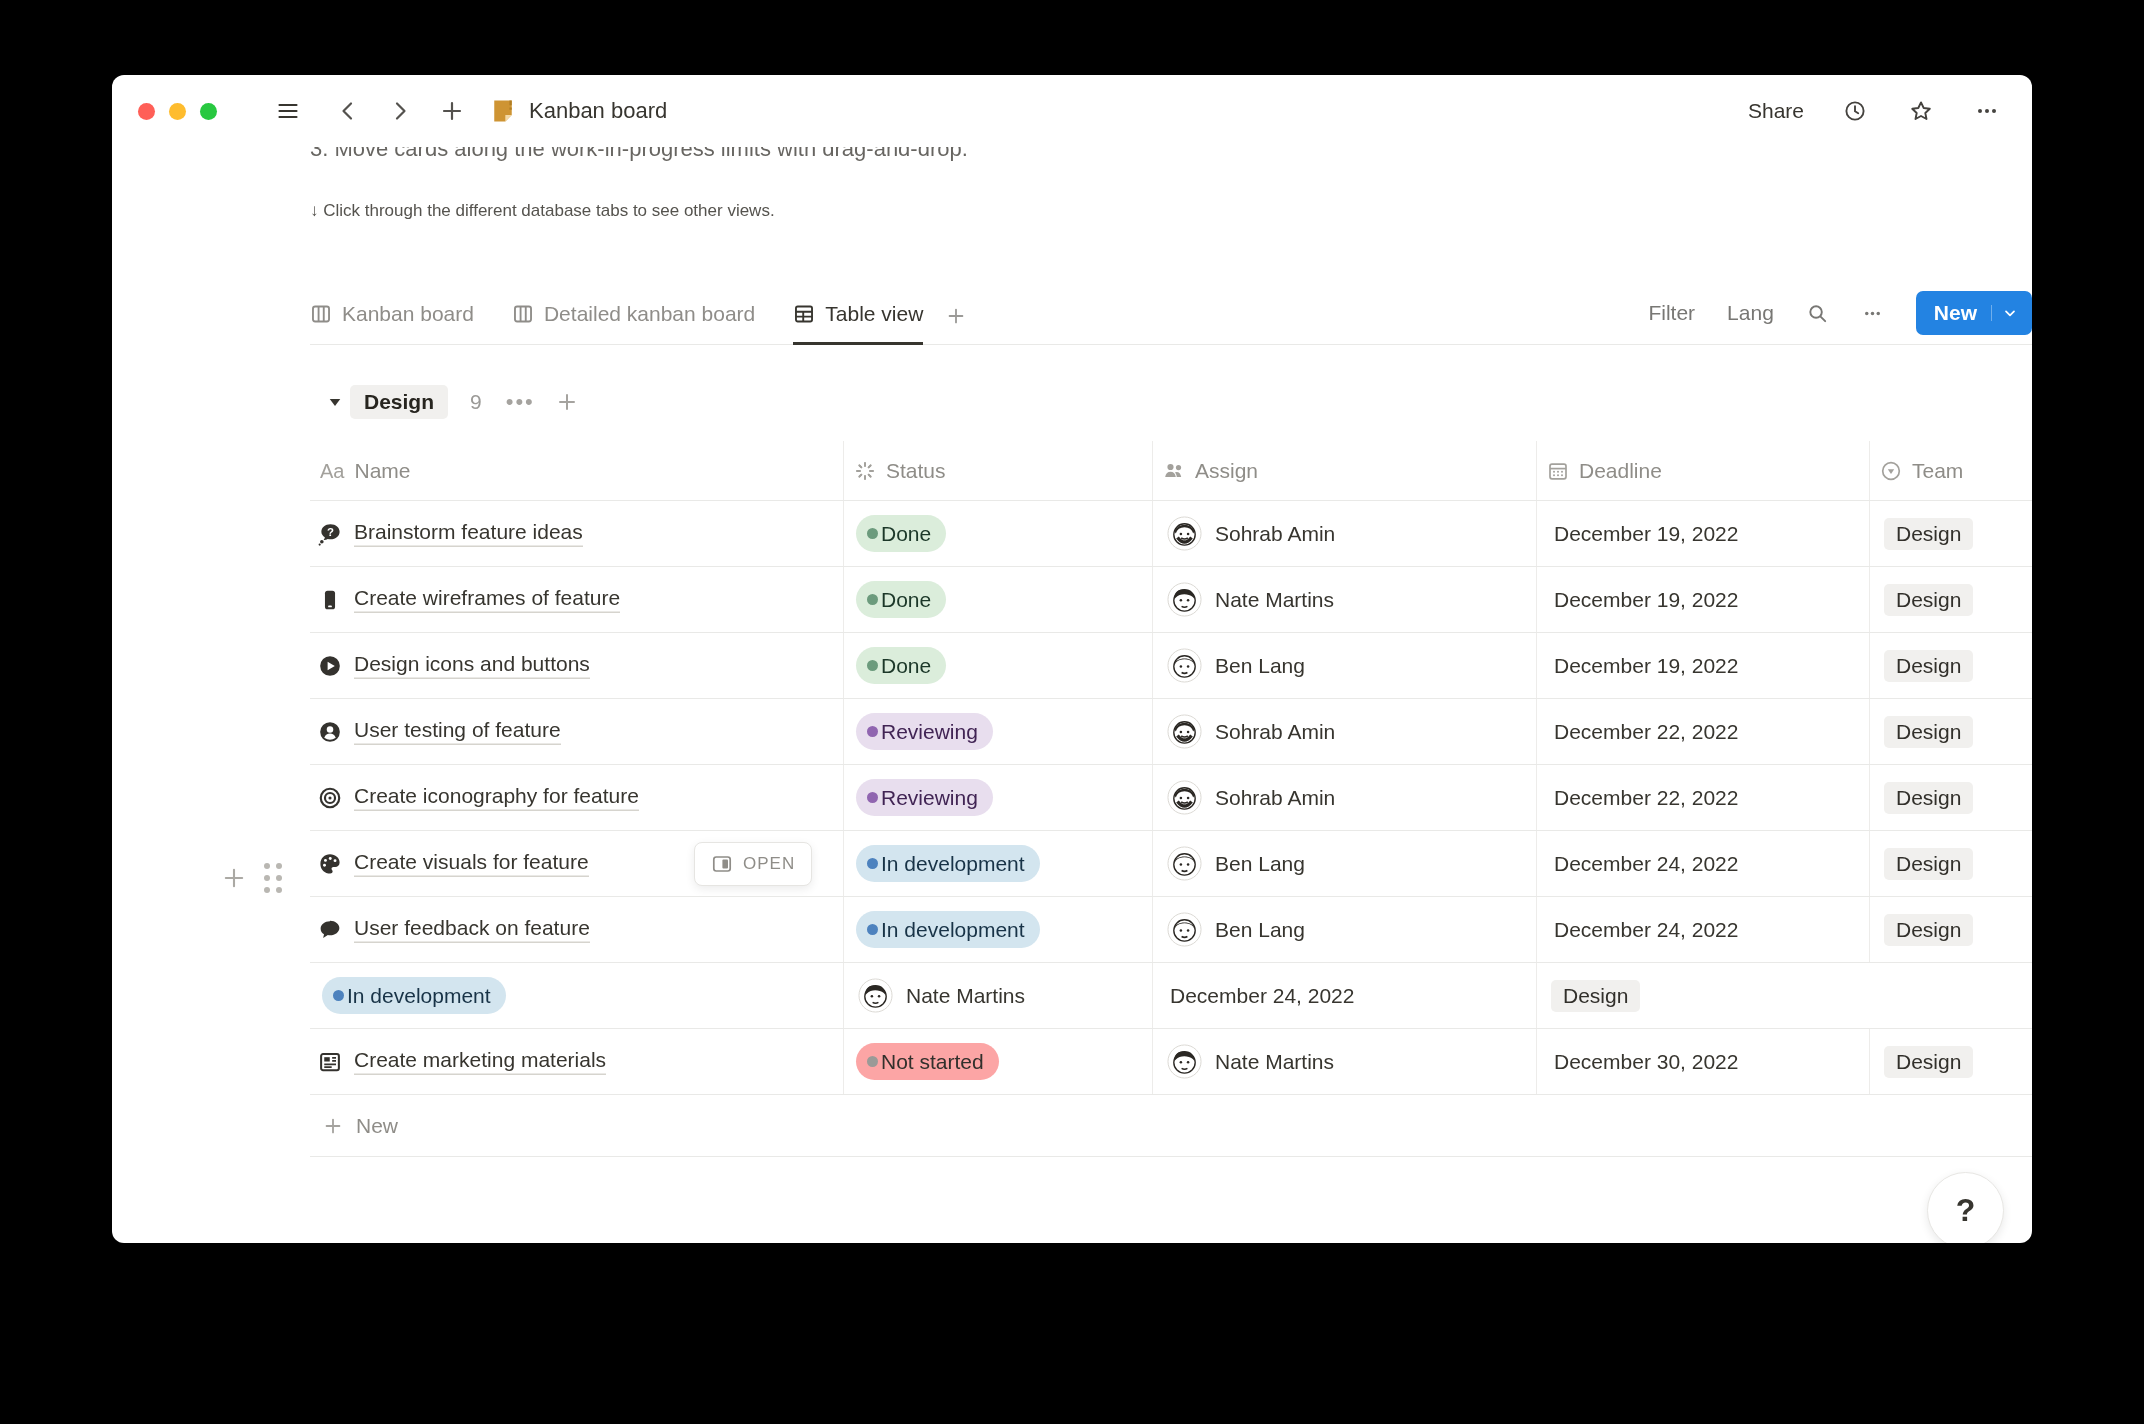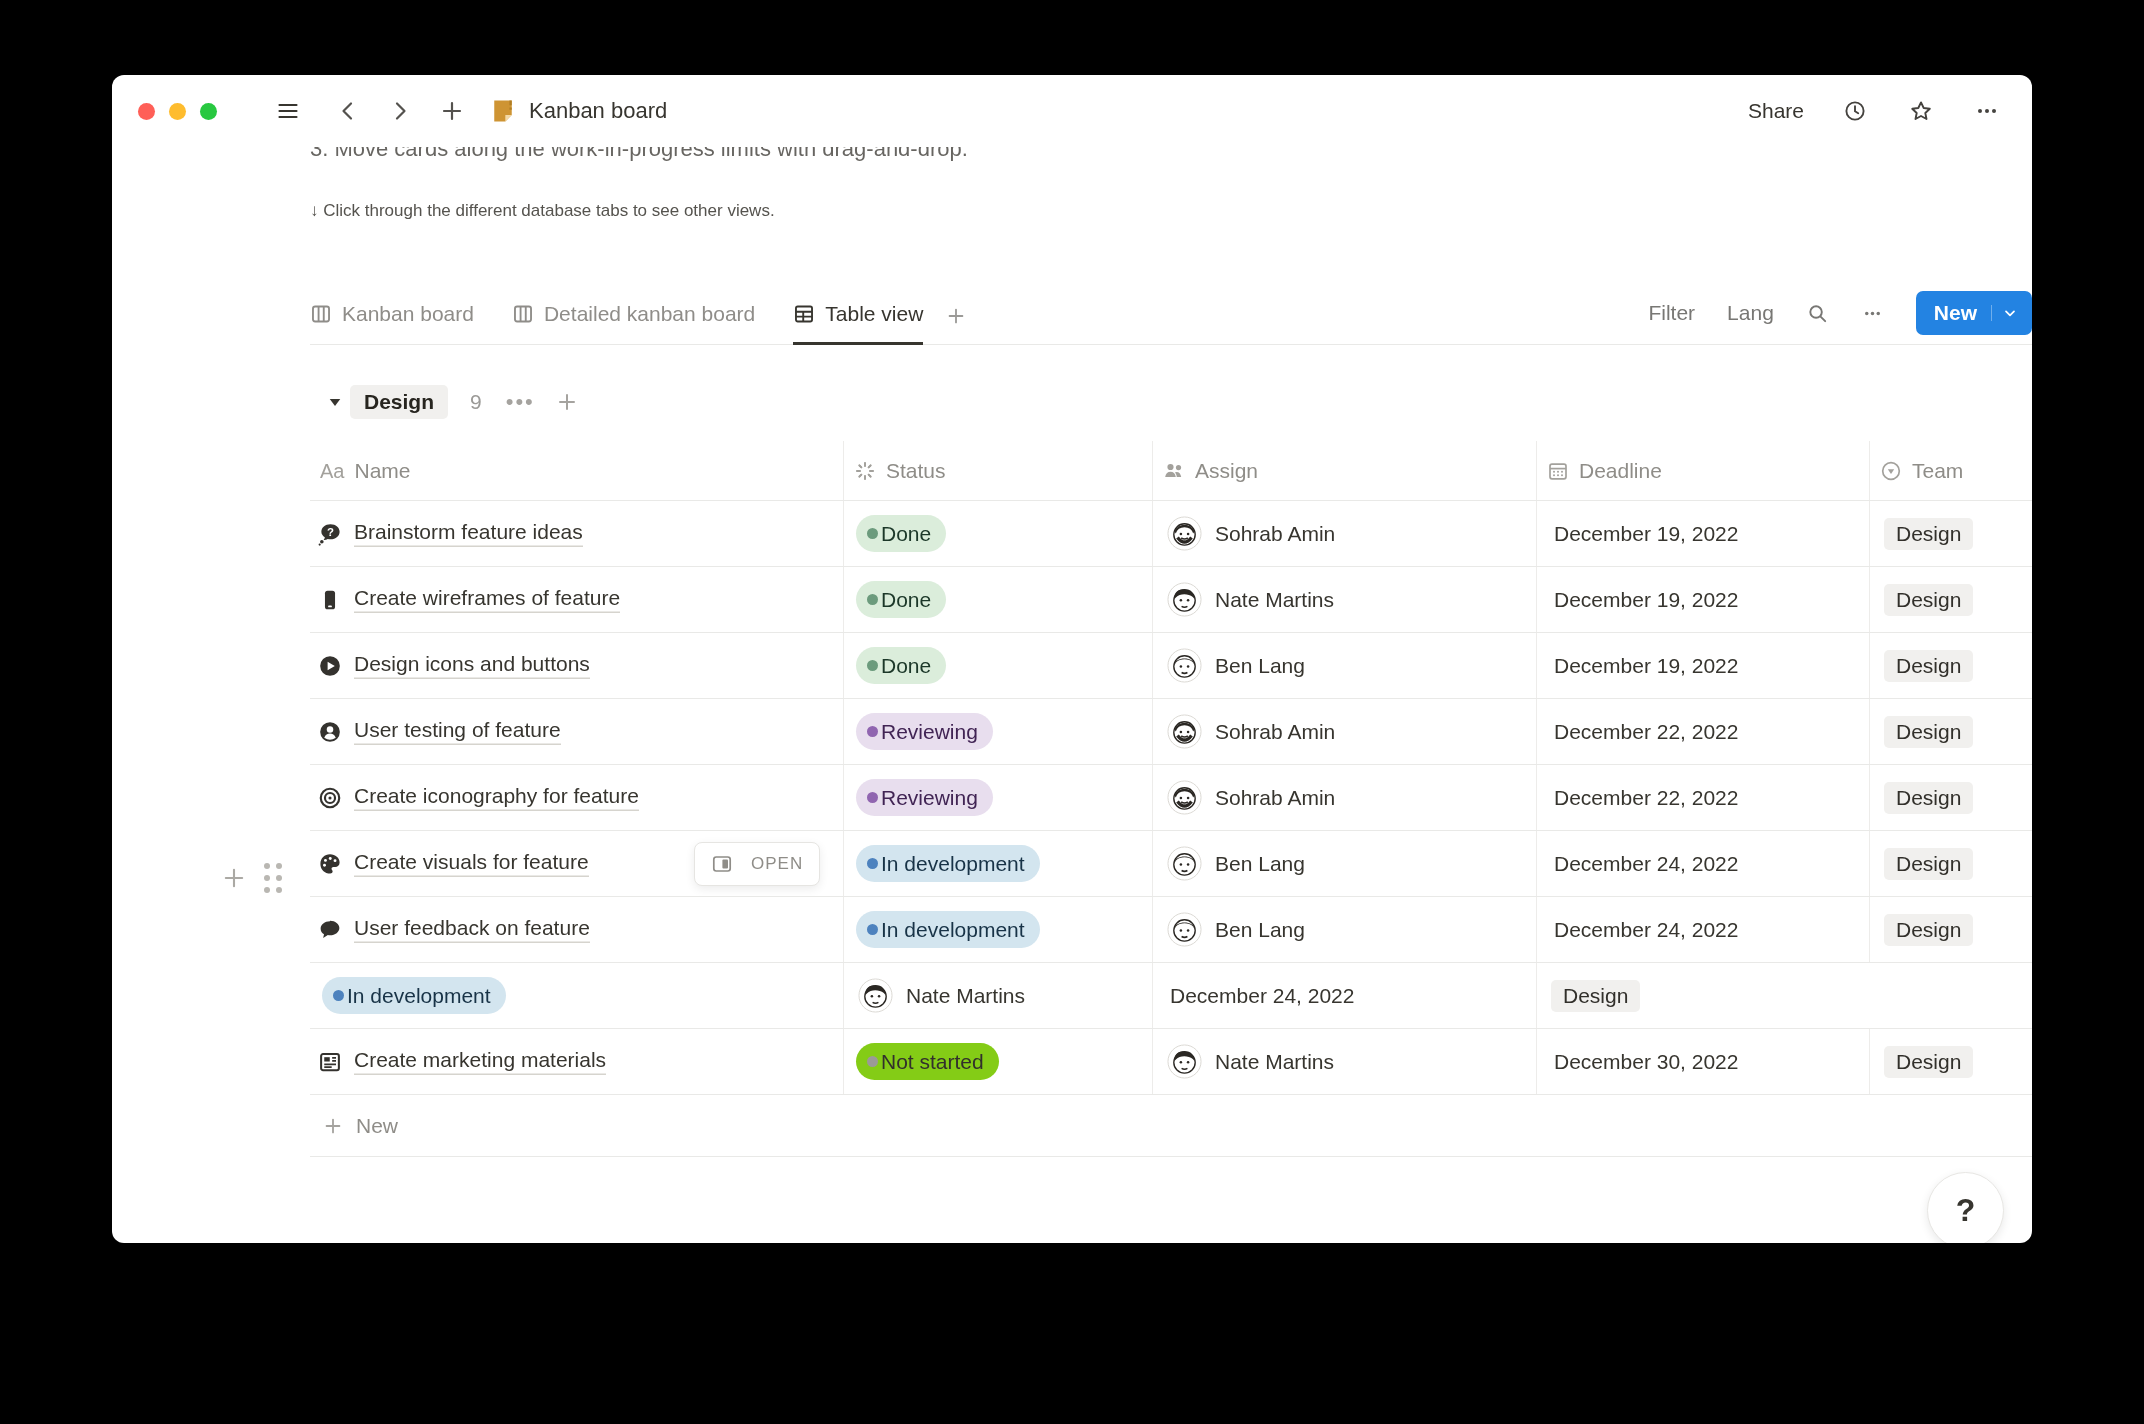--- a/index.html
+++ b/index.html
@@ -89,21 +89,21 @@
 
   .new-row { height:62px; border-bottom:1px solid #E9E9E7; display:flex; align-items:center; gap:12px; padding-left:12px; color:#8F8D88; font-size:21px; cursor:pointer; }
   .new-row svg { width:22px; height:22px; color:#A5A39F; }
 
   
   .open-btn { position:absolute; left:384px; top:50%; transform:translateY(-50%);
     background:#fff; border:1px solid #E6E5E2; border-radius:8px; box-shadow:0 3px 10px rgba(0,0,0,.08);
     display:flex; align-items:center; gap:10px; padding:10px 16px; cursor:pointer; z-index:5; }
   .open-btn .icon { display:flex; color:#8F8D88; }
   .open-btn .icon svg { width:22px; height:22px; }
-  .open-btn .lbl { font-size:17px; letter-spacing:1px; color:#8F8D88; font-weight:500;margin-left:8px; }
+  .open-btn .lbl { font-size:17px; letter-spacing:1px; color:#8F8D88; font-weight:500; }
 
   .hover-controls { position:absolute; left:108px; top:788px; display:flex; align-items:center; gap:16px; color:#ABA9A4; }
   .hc-plus { display:flex; cursor:pointer; }
   .hc-plus svg { width:28px; height:28px; }
   .hc-grip { display:grid; grid-template-columns:6px 6px; gap:6px; cursor:grab; }
   .hc-grip i { width:6px; height:6px; border-radius:50%; background:#B9B7B2; }
 
   .help-btn { position:absolute; left:1815px; top:1097px; width:77px; height:77px; border-radius:50%;
     background:#fff; border:1px solid #E7E6E3; box-shadow:0 3px 10px rgba(0,0,0,.09);
     display:flex; align-items:center; justify-content:center; font-size:32px; font-weight:600; color:#37352F; cursor:pointer; z-index:6; }
@@ -592,21 +592,21 @@
                 <svg viewBox="0 0 20 20">
                   <rect x="2.6" y="3.4" width="14.8" height="13.4" rx="1.6" fill="none" stroke="#34322E" stroke-width="1.7"></rect>
                   <rect x="5.2" y="6" width="4.6" height="3.6" fill="#34322E"></rect>
                   <path d="M11.8 6.6h3.2M11.8 9h3.2M5.2 12h9.8M5.2 14.2h6.2" stroke="#34322E" stroke-width="1.4"></path>
                 </svg>
               </span>
       <span class="task-name">Create marketing materials</span>
 
     </div>
     <div class="cell">
-      <span class="pill" style="background:#84cc16;color:#32302C">
+      <span class="pill" style="background:#fca5a5;color:#32302C">
         <span class="dot" style="background:#9B9A97"></span>
         <span>Not started</span>
       </span>
     </div>
     <div class="cell assign">
       <svg class="avatar">
                 <use href="#av-nate-martins"></use>
               </svg>
       <span>Nate Martins</span>
     </div>

